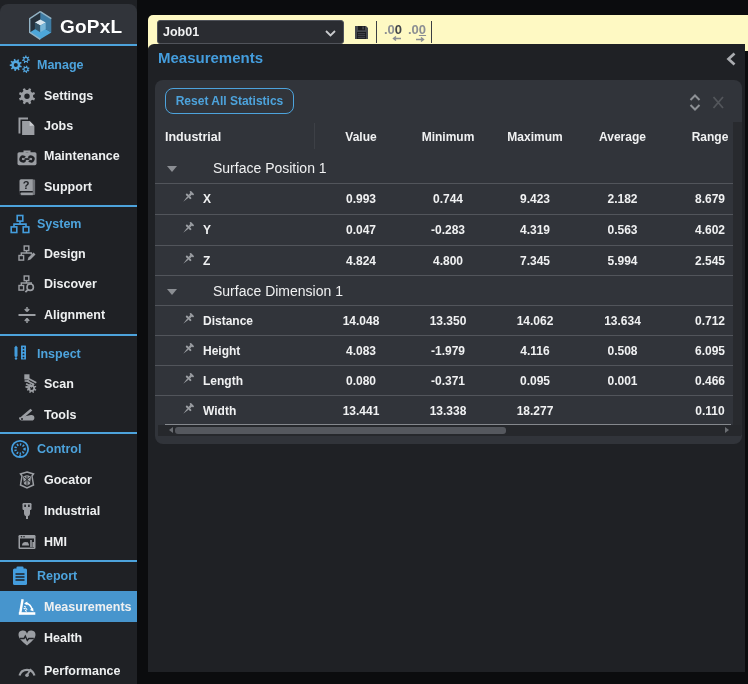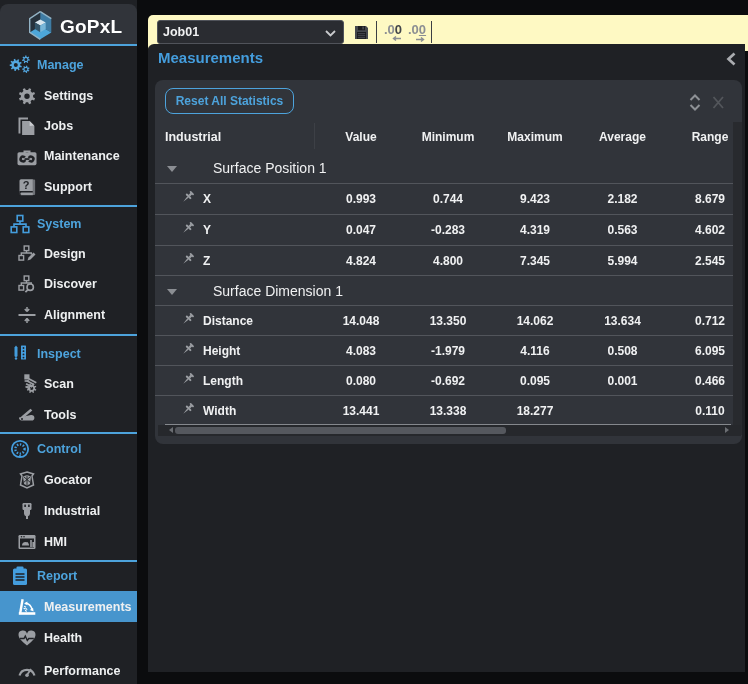--- a/index.html
+++ b/index.html
@@ -464,21 +464,21 @@
           <svg class="pin" width="17" height="17" viewBox="0 0 16 16">
             <g fill="#9b9ea3" transform="rotate(45 8 7)">
               <rect x="5.6" y="0.4" width="4.8" height="1.7" rx="0.8"></rect>
               <rect x="6.9" y="1.8" width="2.2" height="2.9"></rect>
               <rect x="4.7" y="4.6" width="6.6" height="1.9" rx="0.9"></rect>
               <path d="M7.2 6.5 L8.8 6.5 L8.1 12.8 Z"></path>
             </g>
           </svg>
           <span class="iname">Length</span>
           <span class="cell cv">0.080</span>
-          <span class="cell cmin">-0.692</span>
+          <span class="cell cmin">-0.371</span>
           <span class="cell cmax">0.095</span>
           <span class="cell cavg">0.001</span>
           <span class="cell crng">0.466</span>
         </div>
       <div class="trow" style="top:242px;">
           <svg class="pin" width="17" height="17" viewBox="0 0 16 16">
             <g fill="#9b9ea3" transform="rotate(45 8 7)">
               <rect x="5.6" y="0.4" width="4.8" height="1.7" rx="0.8"></rect>
               <rect x="6.9" y="1.8" width="2.2" height="2.9"></rect>
               <rect x="4.7" y="4.6" width="6.6" height="1.9" rx="0.9"></rect>

